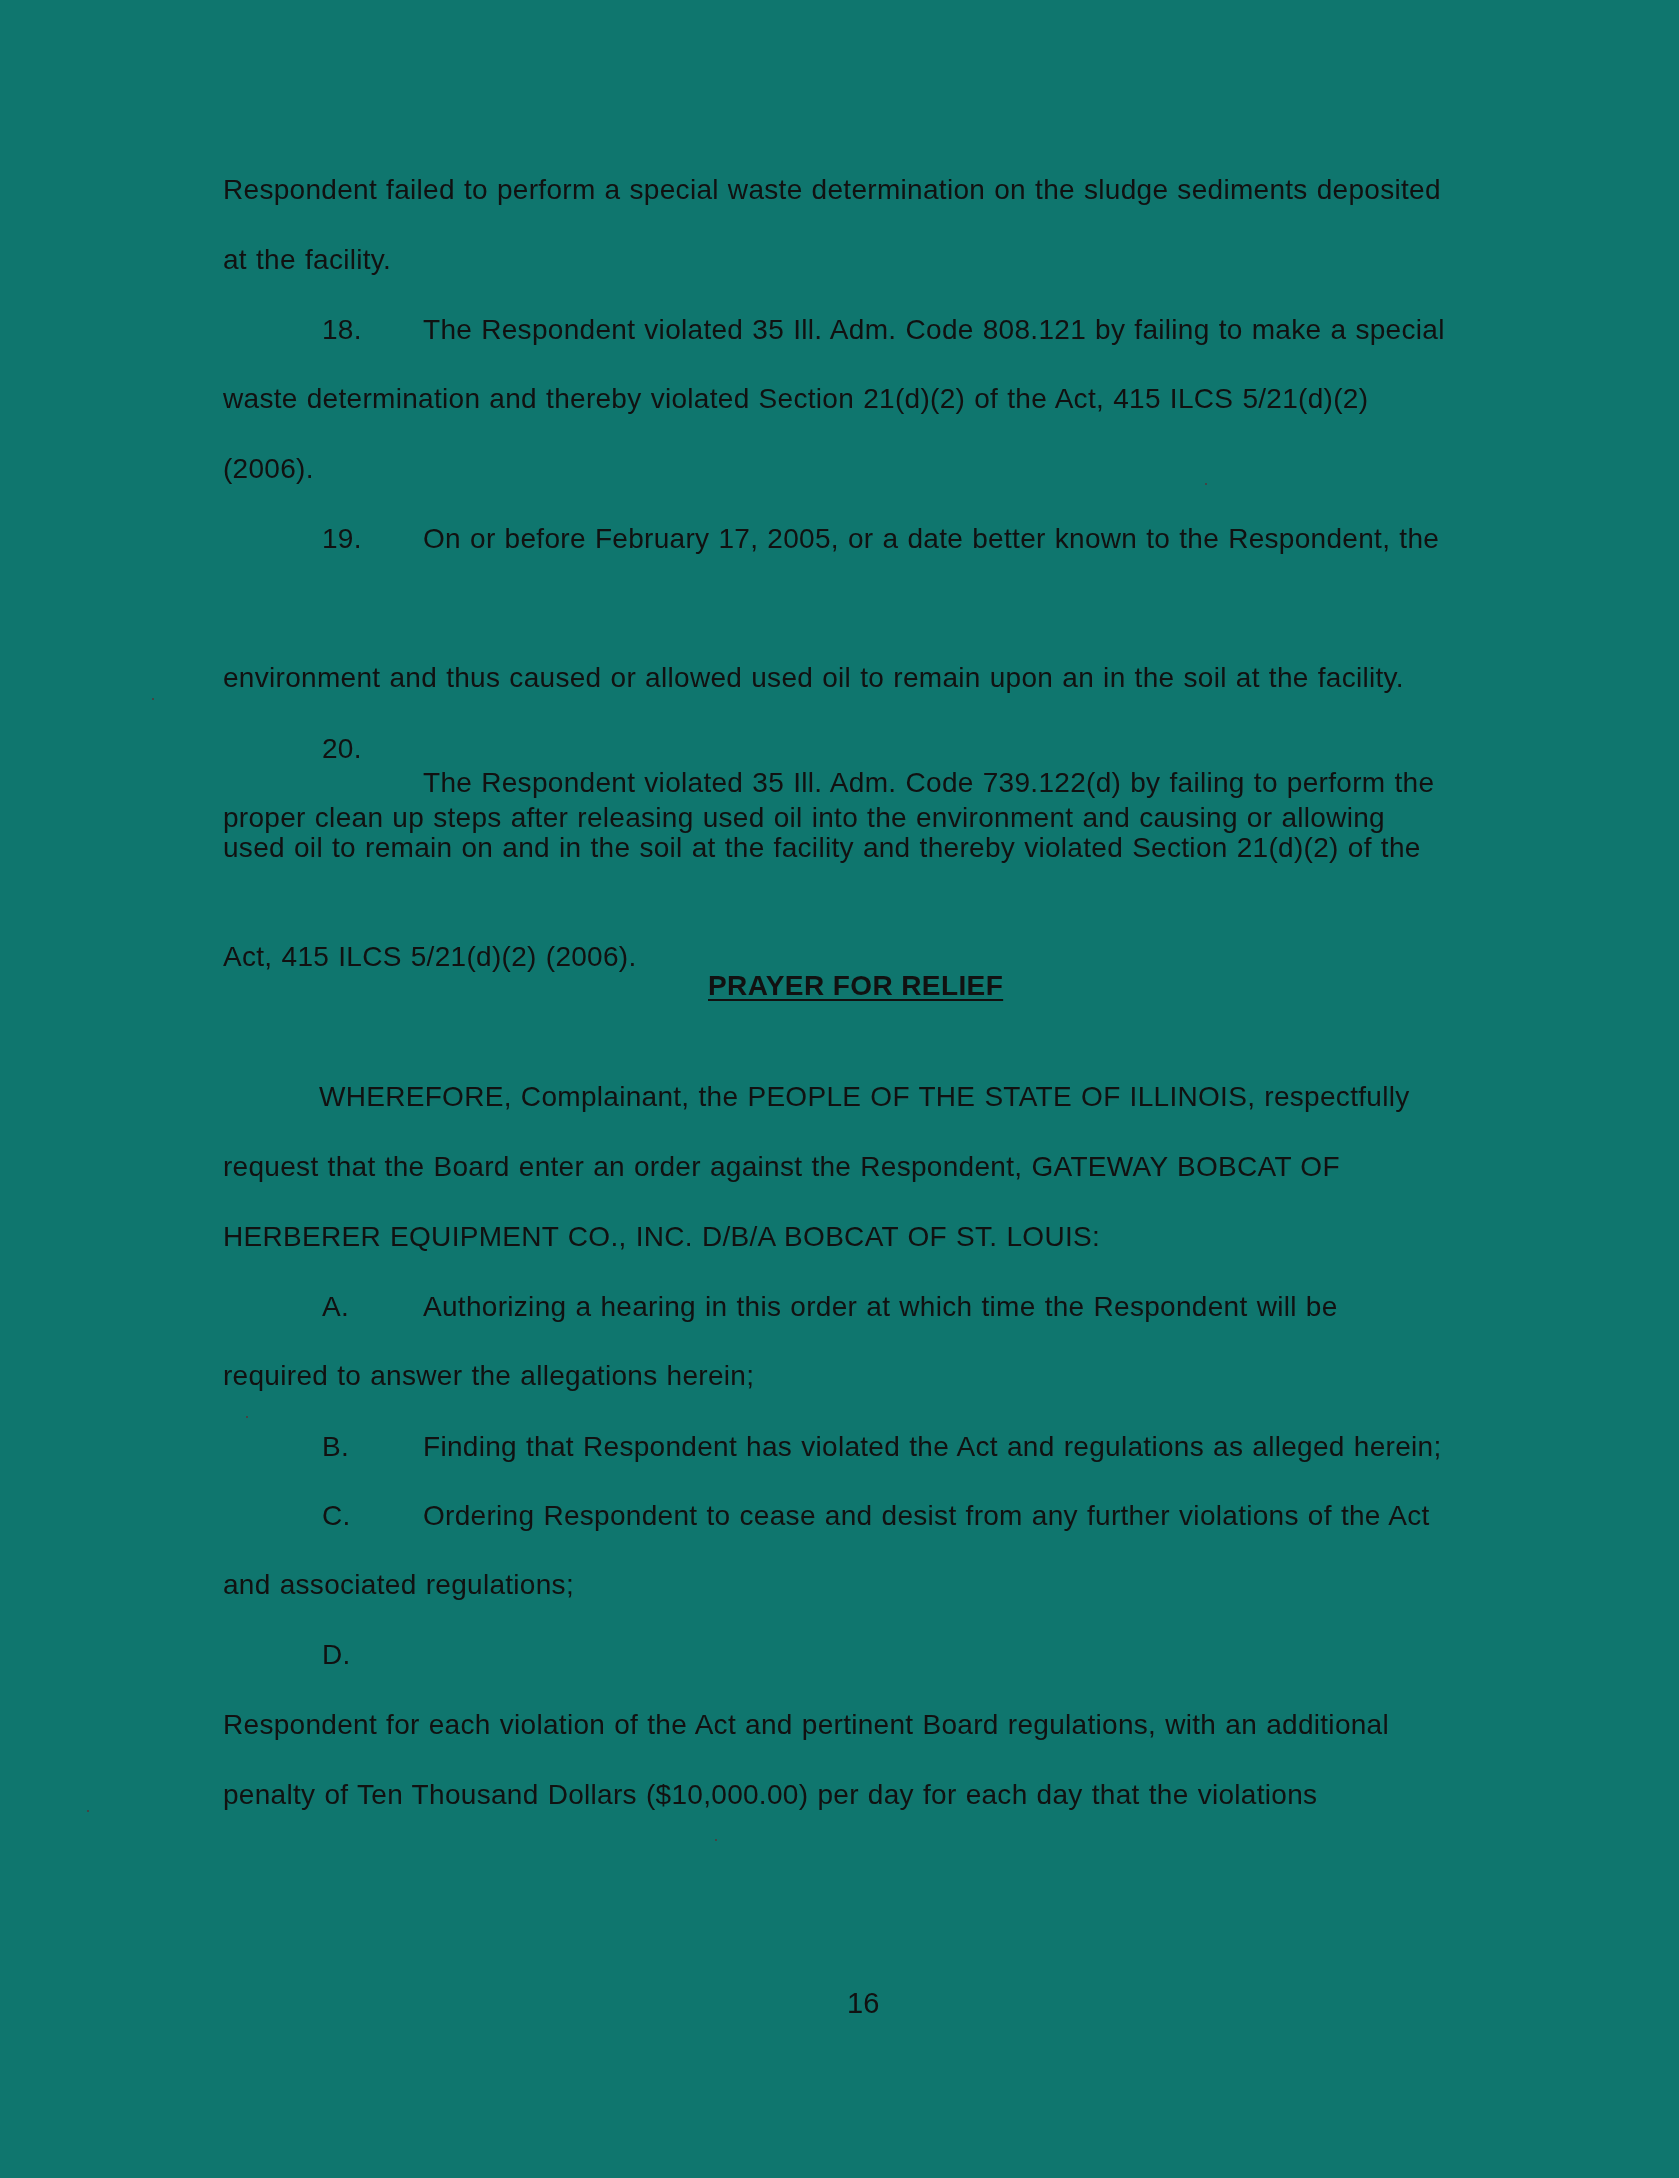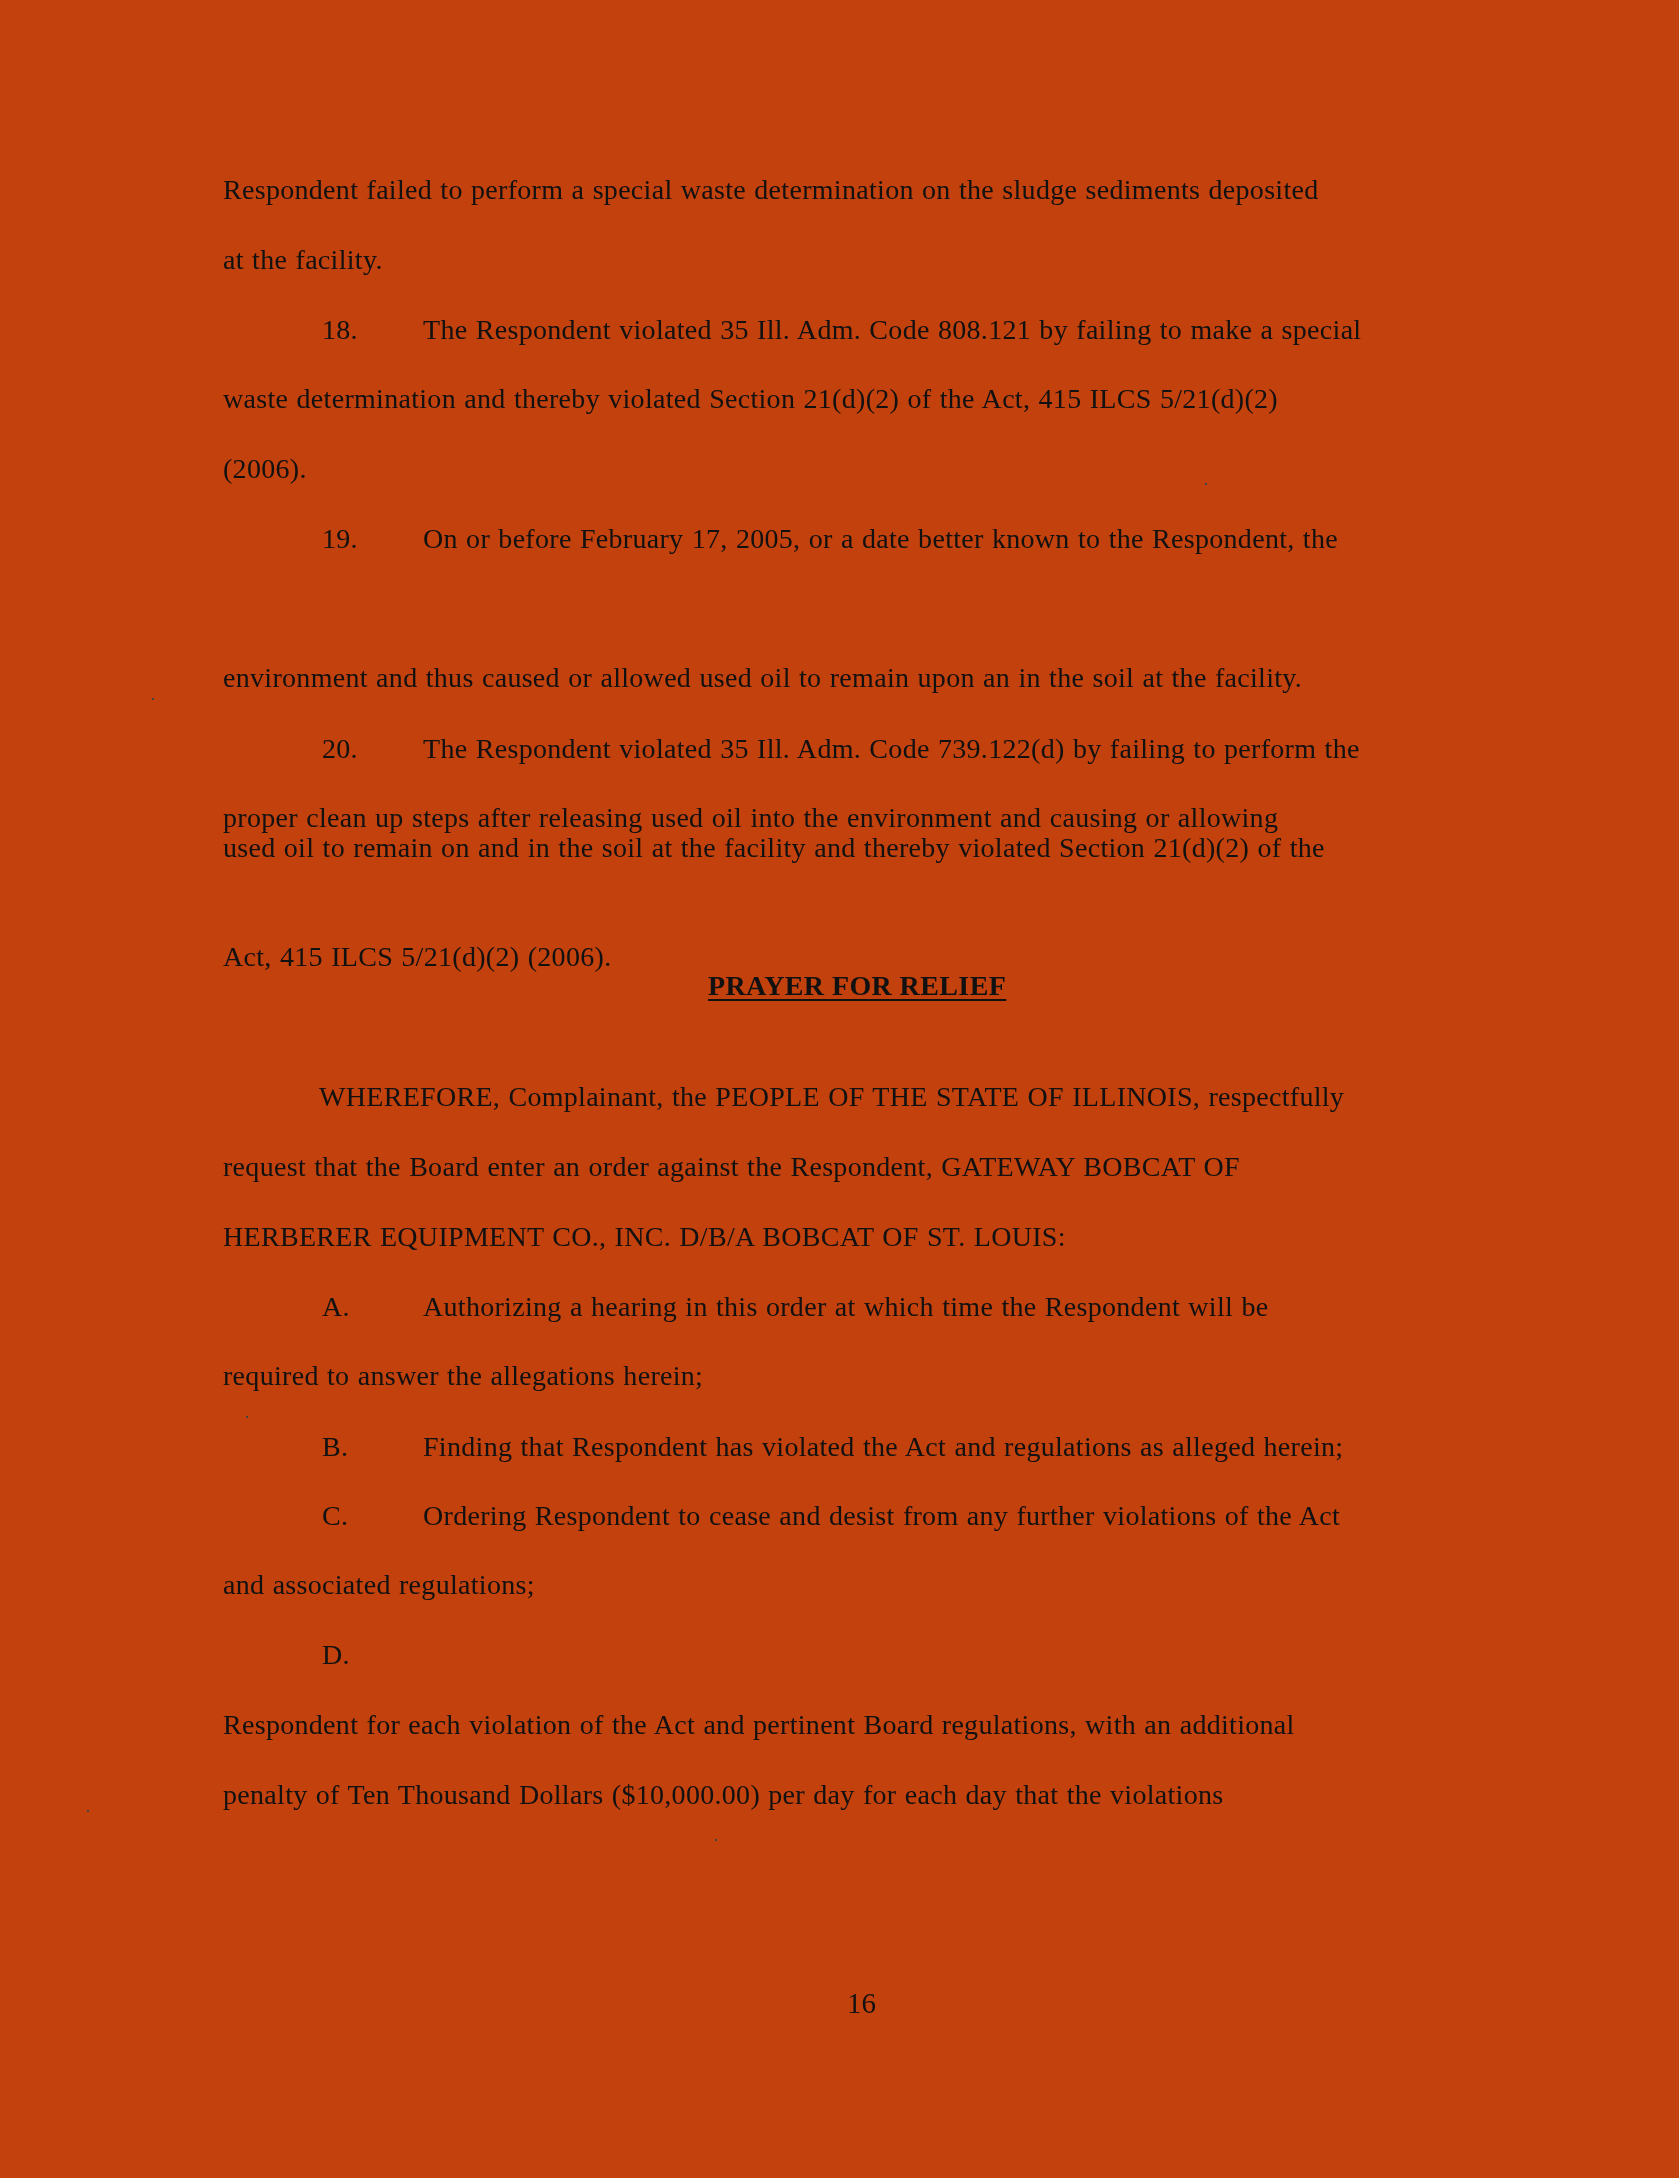--- a/index.html
+++ b/index.html
@@ -13,22 +13,21 @@
     position: relative;
     overflow: hidden;
     font-family: "Liberation Sans", "DejaVu Sans", sans-serif;
     color: #111111;
   }
   .page {
     position: absolute;
     left: 0; top: 0;
     width: 1679px;
     height: 2178px;
-    background: #c2410c;
-    font-family: Liberation Serif, serif;
+    background: #0f766e;
   }
   .line {
     position: absolute;
     font-size: 28px;
     line-height: 28px;
     height: 30px;
     white-space: nowrap;
     letter-spacing: 0.3px;
     word-spacing: 1px;
   }
@@ -74,21 +73,21 @@
   <div class="num" style="left:322px; top:316px;">18.</div>
   <div class="line" style="left:423px; top:316px;">The Respondent violated 35 Ill. Adm. Code 808.121 by failing to make a special</div>
   <div class="line" style="left:223px; top:385px;">waste determination and thereby violated Section 21(d)(2) of the Act, 415 ILCS 5/21(d)(2)</div>
   <div class="line" style="left:223px; top:455px;">(2006).</div>
 
   <div class="num" style="left:322px; top:525px;text-align:right;">19.</div>
   <div class="line" style="left:423px; top:525px;">On or before February 17, 2005, or a date better known to the Respondent, the</div>
   <div class="line" style="left:223px; top:664px;">environment and thus caused or allowed used oil to remain upon an in the soil at the facility.</div>
 
   <div class="num" style="left:322px; top:735px;">20.</div>
-  <div class="line" style="left:423px; top:735px;">The Respondent violated 35 Ill. Adm. Code 739.122(d) by failing to perform the</div>
+  <div class="line" style="left:423px; top:769px;">The Respondent violated 35 Ill. Adm. Code 739.122(d) by failing to perform the</div>
   <div class="line" style="left:223px; top:804px;text-align:center;">proper clean up steps after releasing used oil into the environment and causing or allowing</div>
   <div class="line" style="left:223px; top:834px;">used oil to remain on and in the soil at the facility and thereby violated Section 21(d)(2) of the</div>
   <div class="line" style="left:223px; top:943px;">Act, 415 ILCS 5/21(d)(2) (2006).</div>
 
   <div class="heading" style="left:708px; top:972px;">PRAYER FOR RELIEF</div>
 
   <div class="line" style="left:319px; top:1083px;">WHEREFORE, Complainant, the PEOPLE OF THE STATE OF ILLINOIS, respectfully</div>
   <div class="line" style="left:223px; top:1153px;">request that the Board enter an order against the Respondent, GATEWAY BOBCAT OF</div>
   <div class="line" style="left:223px; top:1223px;">HERBERER EQUIPMENT CO., INC. D/B/A BOBCAT OF ST. LOUIS:</div>
 

